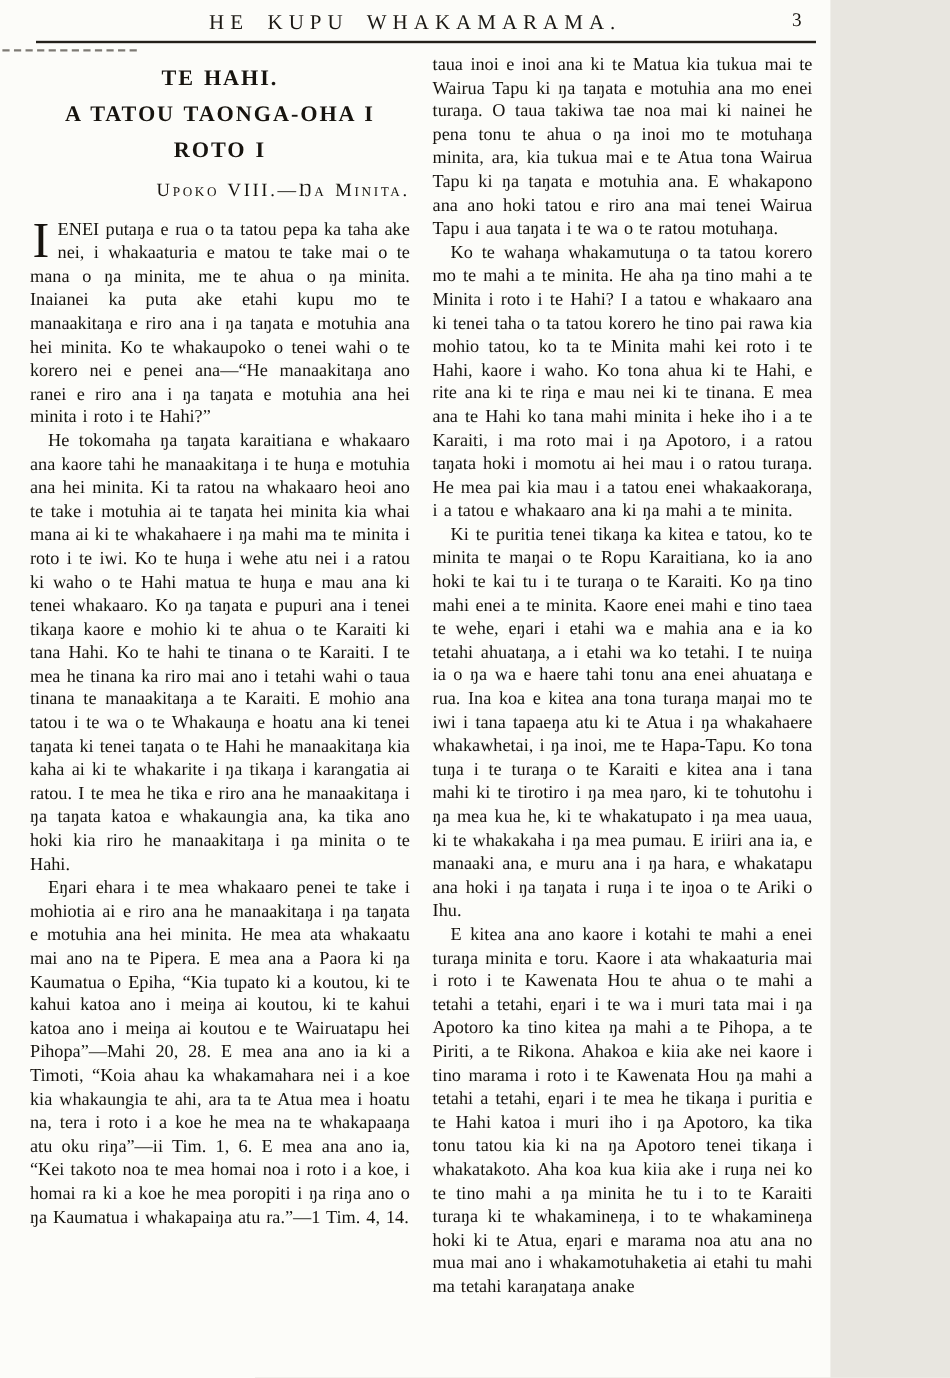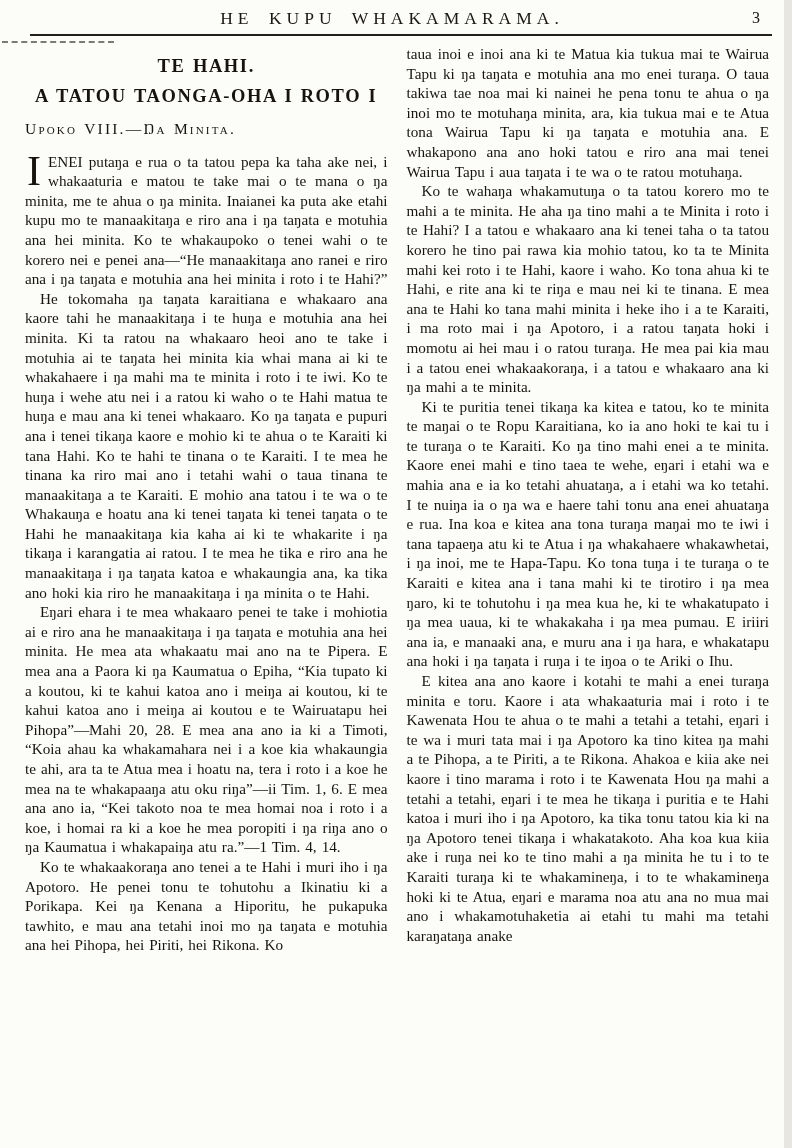--- a/index.html
+++ b/index.html
@@ -2,21 +2,21 @@
 <html><head>
 <meta charset="utf-8">
 <style>
   html, body {
     margin: 0;
     padding: 0;
     background: #e8e6e0;
   }
   .page {
     position: relative;
-    width: 784px;
+    width: 692px;
     height: 1148px;
     margin: 0;
     background: #fcfcf9;
     color: #17140f;
     font-family: "Liberation Serif", "DejaVu Serif", serif;
     overflow: hidden;
   }
   
   .running-head {
     position: absolute;
@@ -69,21 +69,21 @@
     font-weight: bold;
     text-align: center;
     letter-spacing: 1.6px;
     line-height: 30px;
   }
   .article-title span { display: block; }
   .chapter-heading {
     margin: 0 0 13px 0;
     font-weight: normal;
     font-size: 15.5px;
-    text-align: left;
+    text-align: right;
     font-variant: small-caps;
     letter-spacing: 2.2px;
   }
   
   p.body-par {
     margin: 0;
     text-indent: 15px;
   }
   p.body-par.no-indent { text-indent: 0; }
   .drop-cap {
@@ -112,21 +112,20 @@
         <span>TE HAHI.</span>
         <span>A TATOU TAONGA-OHA I ROTO I</span>
       </h1>
       <h2 class="chapter-heading">Upoko VIII.—Ŋa Minita.</h2>
 
       <p class="body-par no-indent">
         <span class="drop-cap">I</span><span>ENEI putaŋa e rua o ta tatou pepa ka taha ake nei, i whakaaturia e matou te take mai o te mana o ŋa minita, me te ahua o ŋa minita.  Inaianei ka puta ake etahi kupu mo te manaakitaŋa e riro ana i ŋa taŋata e motuhia ana hei minita.  Ko te whakaupoko o tenei wahi o te korero nei e penei ana—“He manaakitaŋa ano ranei e riro ana i ŋa taŋata e motuhia ana hei minita i roto i te Hahi?”</span>
       </p>
       <p class="body-par">He tokomaha ŋa taŋata karaitiana e whakaaro ana kaore tahi he manaakitaŋa i te huŋa e motuhia ana hei minita.  Ki ta ratou na whakaaro heoi ano te take i motuhia ai te taŋata hei minita kia whai mana ai ki te whakahaere i ŋa mahi ma te minita i roto i te iwi.  Ko te huŋa i wehe atu nei i a ratou ki waho o te Hahi matua te huŋa e mau ana ki tenei whakaaro.  Ko ŋa taŋata e pupuri ana i tenei tikaŋa kaore e mohio ki te ahua o te Karaiti ki tana Hahi.  Ko te hahi te tinana o te Karaiti.  I te mea he tinana ka riro mai ano i tetahi wahi o taua tinana te manaakitaŋa a te Karaiti.  E mohio ana tatou i te wa o te Whakauŋa e hoatu ana ki tenei taŋata ki tenei taŋata o te Hahi he manaakitaŋa kia kaha ai ki te whakarite i ŋa tikaŋa i karangatia ai ratou.  I te mea he tika e riro ana he manaakitaŋa i ŋa taŋata katoa e whakaungia ana, ka tika ano hoki kia riro he manaakitaŋa i ŋa minita o te Hahi.</p>
       <p class="body-par">Eŋari ehara i te mea whakaaro penei te take i mohiotia ai e riro ana he manaakitaŋa i ŋa taŋata e motuhia ana hei minita.  He mea ata whakaatu mai ano na te Pipera.  E mea ana a Paora ki ŋa Kaumatua o Epiha, “Kia tupato ki a koutou, ki te kahui katoa ano i meiŋa ai koutou, ki te kahui katoa ano i meiŋa ai koutou e te Wairuatapu hei Pihopa”—Mahi 20, 28.  E mea ana ano ia ki a Timoti, “Koia ahau ka whakamahara nei i a koe kia whakaungia te ahi, ara ta te Atua mea i hoatu na, tera i roto i a koe he mea na te whakapaaŋa atu oku riŋa”—ii Tim. 1, 6.  E mea ana ano ia, “Kei takoto noa te mea homai noa i roto i a koe, i homai ra ki a koe he mea poropiti i ŋa riŋa ano o ŋa Kaumatua i whakapaiŋa atu ra.”—1 Tim. 4, 14.</p>
-      <p class="body-par">Ko te whakaakoraŋa ano tenei a te Hahi i muri iho i ŋa Apotoro.  He penei tonu te tohutohu a Ikinatiu ki a Porikapa.  Kei ŋa Kenana a Hiporitu, he pukapuka tawhito, e mau ana tetahi inoi mo ŋa taŋata e motuhia ana hei Pihopa, hei Piriti, hei Rikona.  Ko</p>
     </div>
 
     <div class="col">
       <p class="body-par no-indent">taua inoi e inoi ana ki te Matua kia tukua mai te Wairua Tapu ki ŋa taŋata e motuhia ana mo enei turaŋa.  O taua takiwa tae noa mai ki nainei he pena tonu te ahua o ŋa inoi mo te motuhaŋa minita, ara, kia tukua mai e te Atua tona Wairua Tapu ki ŋa taŋata e motuhia ana.  E whakapono ana ano hoki tatou e riro ana mai tenei Wairua Tapu i aua taŋata i te wa o te ratou motuhaŋa.</p>
       <p class="body-par">Ko te wahaŋa whakamutuŋa o ta tatou korero mo te mahi a te minita.  He aha ŋa tino mahi a te Minita i roto i te Hahi?  I a tatou e whakaaro ana ki tenei taha o ta tatou korero he tino pai rawa kia mohio tatou, ko ta te Minita mahi kei roto i te Hahi, kaore i waho.  Ko tona ahua ki te Hahi, e rite ana ki te riŋa e mau nei ki te tinana.  E mea ana te Hahi ko tana mahi minita i heke iho i a te Karaiti, i ma roto mai i ŋa Apotoro, i a ratou taŋata hoki i momotu ai hei mau i o ratou turaŋa.  He mea pai kia mau i a tatou enei whakaakoraŋa, i a tatou e whakaaro ana ki ŋa mahi a te minita.</p>
       <p class="body-par">Ki te puritia tenei tikaŋa ka kitea e tatou, ko te minita te maŋai o te Ropu Karaitiana, ko ia ano hoki te kai tu i te turaŋa o te Karaiti.  Ko ŋa tino mahi enei a te minita.  Kaore enei mahi e tino taea te wehe, eŋari i etahi wa e mahia ana e ia ko tetahi ahuataŋa, a i etahi wa ko tetahi.  I te nuiŋa ia o ŋa wa e haere tahi tonu ana enei ahuataŋa e rua.  Ina koa e kitea ana tona turaŋa maŋai mo te iwi i tana tapaeŋa atu ki te Atua i ŋa whakahaere whakawhetai, i ŋa inoi, me te Hapa-Tapu.  Ko tona tuŋa i te turaŋa o te Karaiti e kitea ana i tana mahi ki te tirotiro i ŋa mea ŋaro, ki te tohutohu i ŋa mea kua he, ki te whakatupato i ŋa mea uaua, ki te whakakaha i ŋa mea pumau.  E iriiri ana ia, e manaaki ana, e muru ana i ŋa hara, e whakatapu ana hoki i ŋa taŋata i ruŋa i te iŋoa o te Ariki o Ihu.</p>
       <p class="body-par">E kitea ana ano kaore i kotahi te mahi a enei turaŋa minita e toru.  Kaore i ata whakaaturia mai i roto i te Kawenata Hou te ahua o te mahi a tetahi a tetahi, eŋari i te wa i muri tata mai i ŋa Apotoro ka tino kitea ŋa mahi a te Pihopa, a te Piriti, a te Rikona.  Ahakoa e kiia ake nei kaore i tino marama i roto i te Kawenata Hou ŋa mahi a tetahi a tetahi, eŋari i te mea he tikaŋa i puritia e te Hahi katoa i muri iho i ŋa Apotoro, ka tika tonu tatou kia ki na ŋa Apotoro tenei tikaŋa i whakatakoto.  Aha koa kua kiia ake i ruŋa nei ko te tino mahi a ŋa minita he tu i to te Karaiti turaŋa ki te whakamineŋa, i to te whakamineŋa hoki ki te Atua, eŋari e marama noa atu ana no mua mai ano i whakamotuhaketia ai etahi tu mahi ma tetahi karaŋataŋa anake</p>
     </div>
 
   </div>

